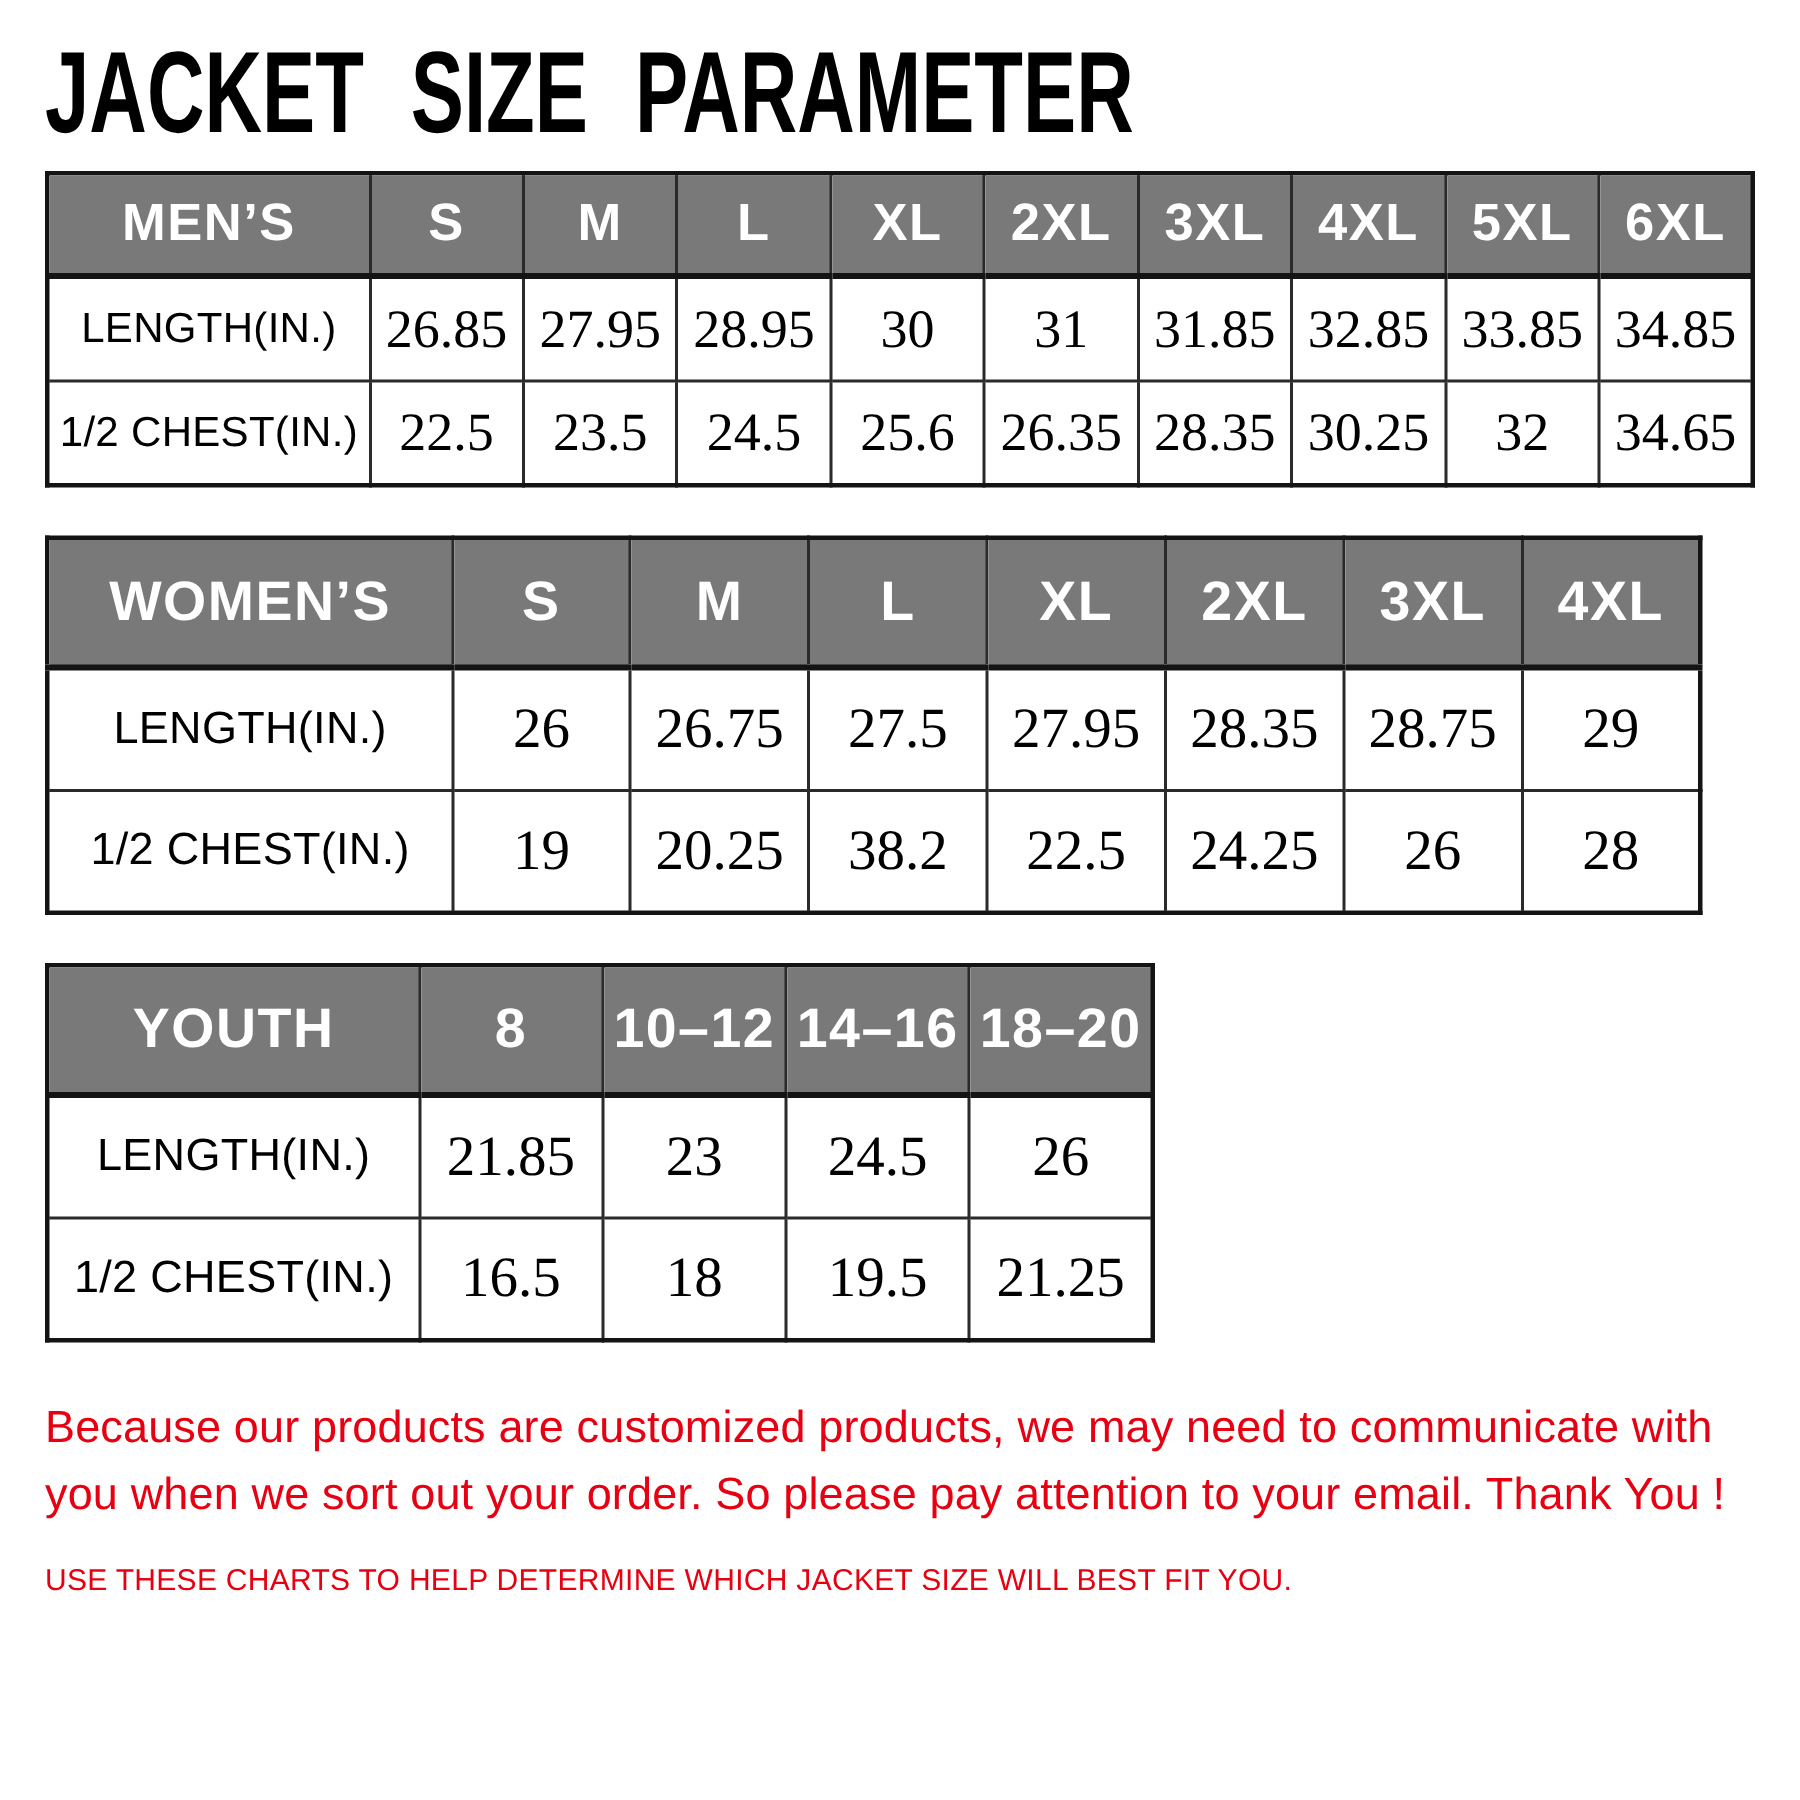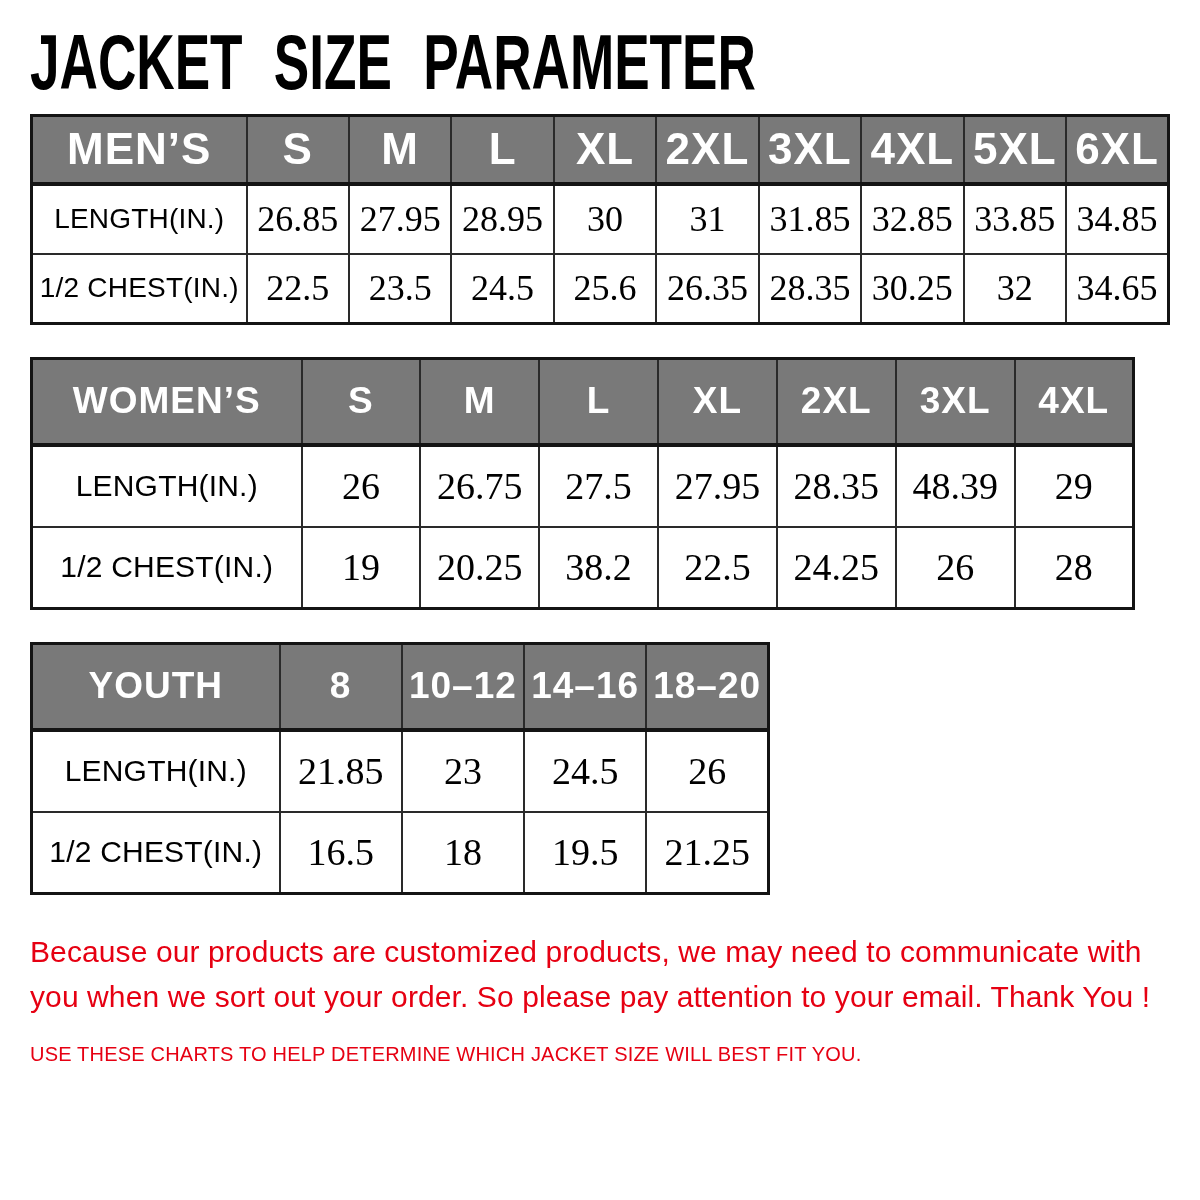--- a/index.html
+++ b/index.html
@@ -43,21 +43,21 @@
     font-weight:700;border-bottom:4px solid var(--border-dark);
     letter-spacing:1px;
   }
   td.rowlabel{font-size:28px;letter-spacing:0.2px;}
   td.num{font-family:"Liberation Serif",serif;font-size:36px;}
 
   .t-mens{width:1140px;margin-top:16px;}
   .t-mens col:first-child{width:215px;}
   .t-mens thead tr{height:68px;}
   .t-mens tbody tr{height:70px;}
-  .t-mens thead th{font-size:44px;}
+  .t-mens thead th{font-size:35px;}
 
   .t-womens{width:1105px;margin-top:32px;}
   .t-womens col:first-child{width:270px;}
   .t-womens thead tr{height:86px;}
   .t-womens tbody tr{height:82px;}
   .t-womens thead th{font-size:37px;}
 
   .t-youth{width:740px;margin-top:32px;padding-left:28px;}
   .t-youth col:first-child{width:248px;}
   .t-youth thead tr{height:86px;}
@@ -163,21 +163,21 @@
         </tr>
       </thead>
       <tbody>
         <tr>
           <td class="rowlabel">LENGTH(IN.)</td>
           <td class="num">26</td>
           <td class="num">26.75</td>
           <td class="num">27.5</td>
           <td class="num">27.95</td>
           <td class="num">28.35</td>
-          <td class="num">48.39</td>
+          <td class="num">28.75</td>
           <td class="num">29</td>
         </tr>
         <tr>
           <td class="rowlabel">1/2 CHEST(IN.)</td>
           <td class="num">19</td>
           <td class="num">20.25</td>
           <td class="num">38.2</td>
           <td class="num">22.5</td>
           <td class="num">24.25</td>
           <td class="num">26</td>

